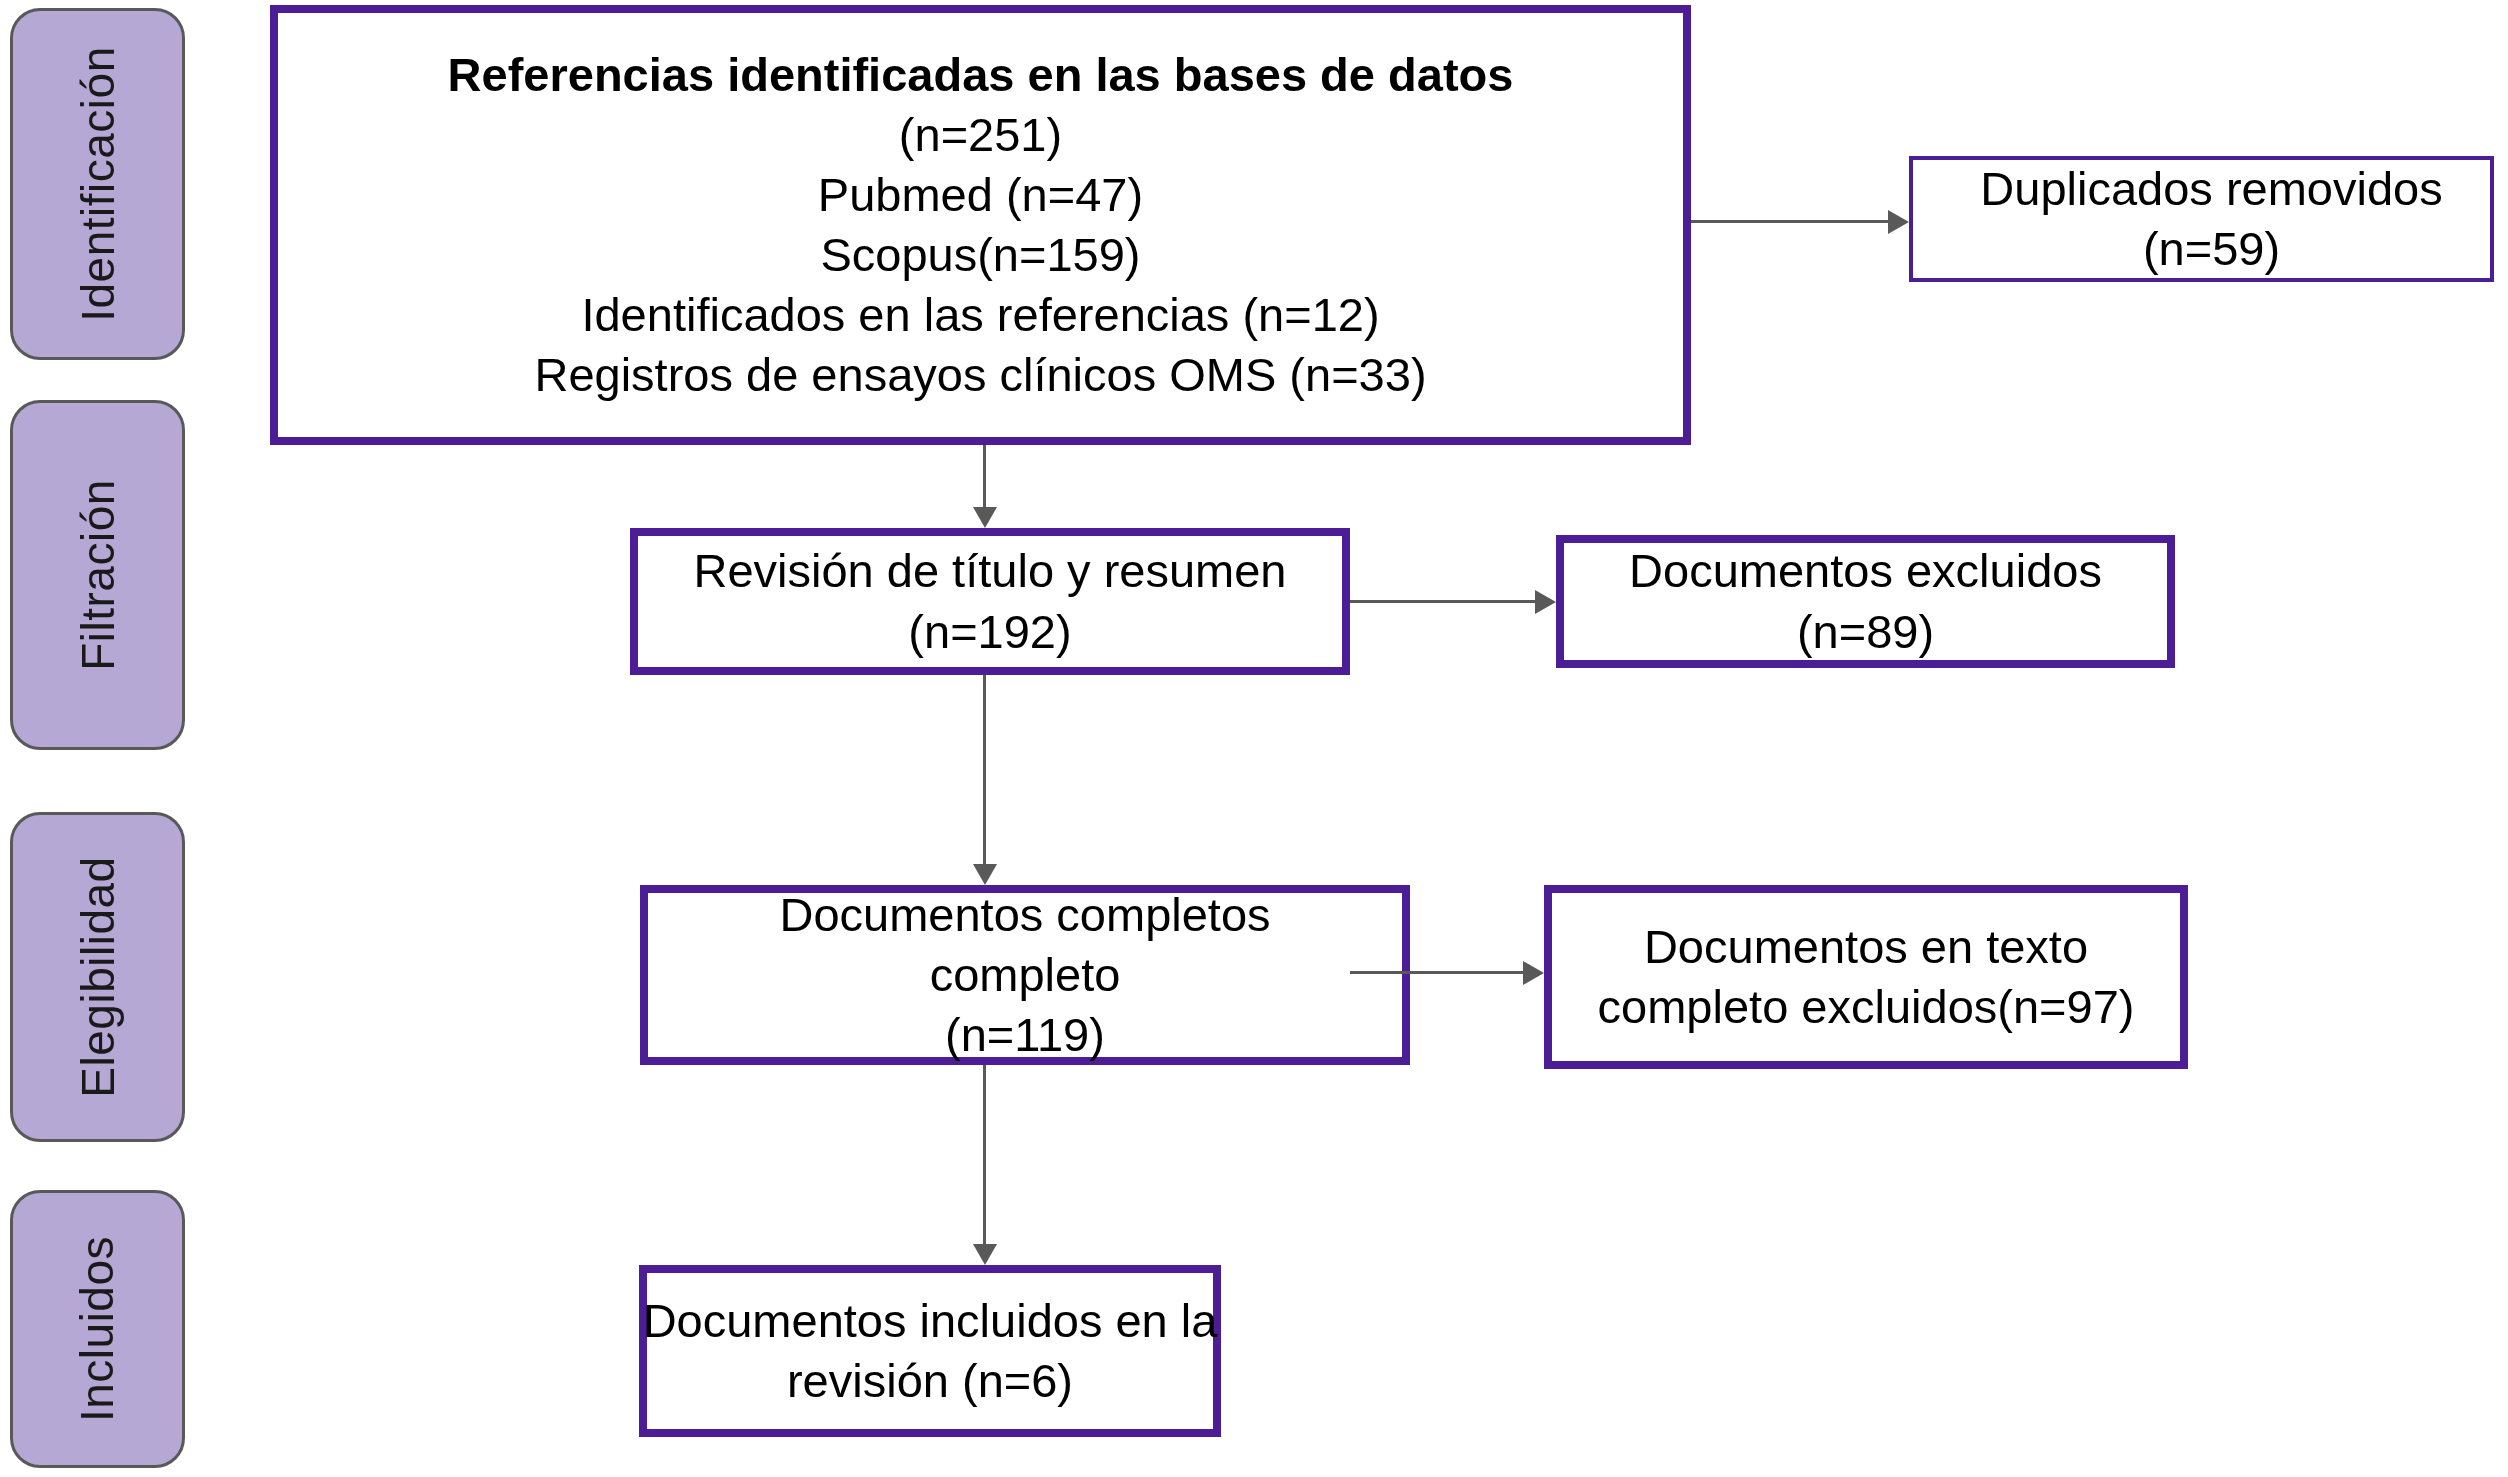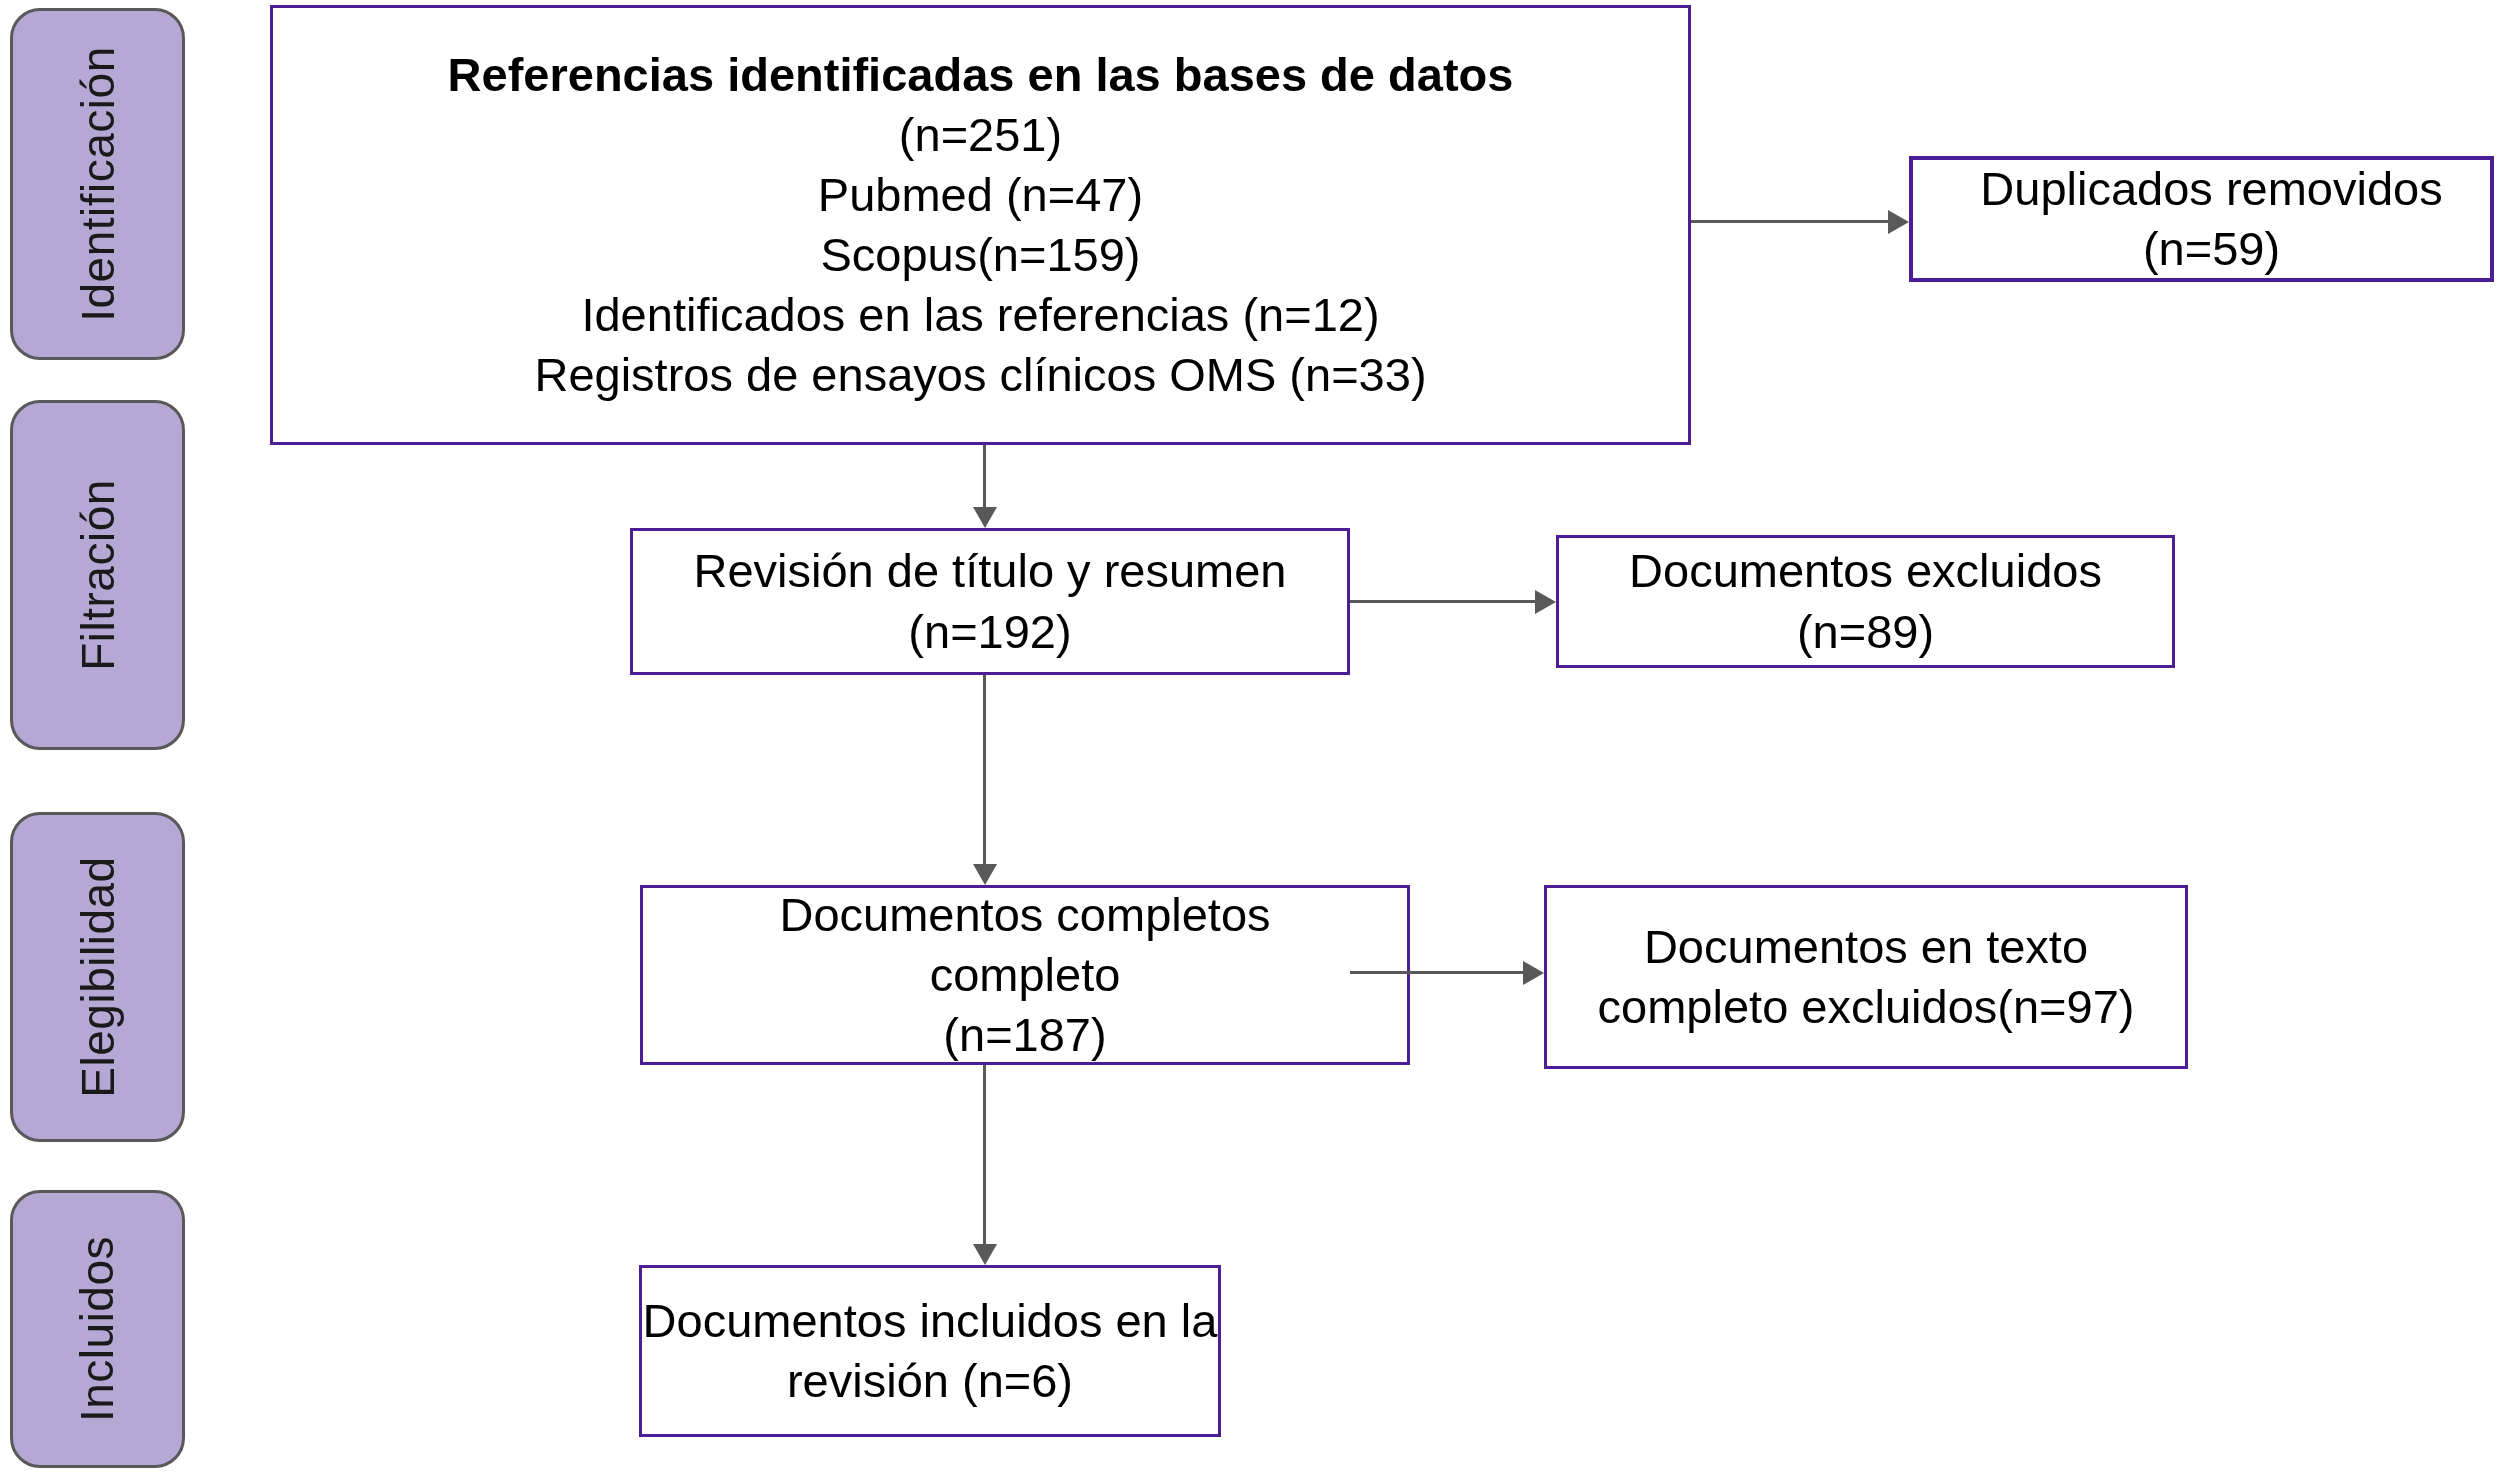--- a/index.html
+++ b/index.html
@@ -35,21 +35,21 @@
     white-space: nowrap;
     font-size: 46px;
     color: #1a1a1a;
     letter-spacing: 0.5px;
   }
 
   
   .fbox {
     position: absolute;
     background: #ffffff;
-    border: 3px solid #4c1d95;
+    border: 8px solid #4c1d95;
     box-sizing: border-box;
     display: flex;
     flex-direction: column;
     justify-content: center;
     align-items: center;
     text-align: center;
   }
   .fbox .line {
     font-size: 47px;
     line-height: 1.28;
@@ -131,21 +131,21 @@
   </div>
 
   <div class="fbox" style="left:1556px; top:535px; width:619px; height:133px;">
     <div class="line">Documentos excluidos</div>
     <div class="line">(n=89)</div>
   </div>
 
   <div class="fbox" style="left:640px; top:885px; width:770px; height:180px;">
     <div class="line">Documentos completos</div>
     <div class="line">completo</div>
-    <div class="line">(n=187)</div>
+    <div class="line">(n=119)</div>
   </div>
 
   <div class="fbox" style="left:1544px; top:885px; width:644px; height:184px;">
     <div class="line">Documentos en texto</div>
     <div class="line">completo excluidos(n=97)</div>
   </div>
 
   <div class="fbox" style="left:639px; top:1265px; width:582px; height:172px;">
     <div class="line">Documentos incluidos en la</div>
     <div class="line">revisión (n=6)</div>

